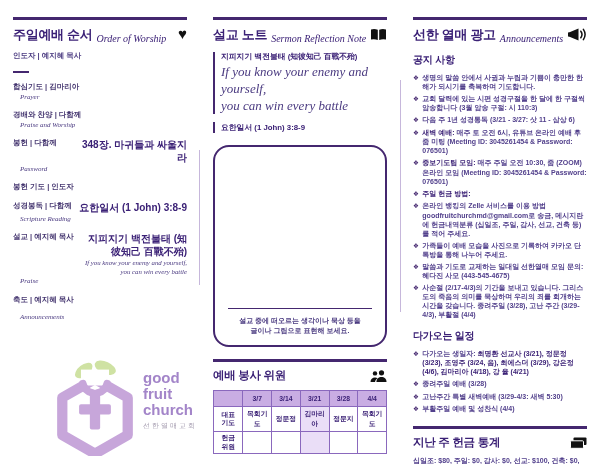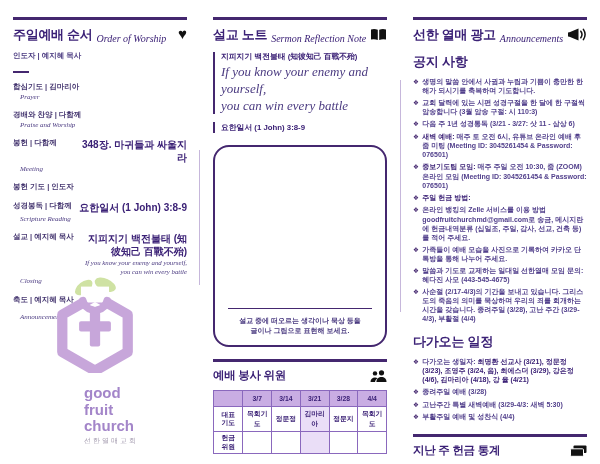--- a/index.html
+++ b/index.html
@@ -24,21 +24,21 @@
   .mini-rule{width:16px;height:2px;background:#44276f;margin:10px 0 9px;}
   .oitem{margin-bottom:8.5px;}
   .orow{display:flex;justify-content:space-between;align-items:flex-start;}
   .olabel{font-size:7.5px;font-weight:700;color:#44356f;white-space:nowrap;line-height:1.3;}
   .oval-wrap{max-width:62%;}
   .ovalue{font-size:10px;font-weight:700;color:#3b2176;text-align:right;line-height:1.3;}
   .ovalue-sub{font-family:"Liberation Serif","DejaVu Serif",serif;font-style:italic;font-size:6.8px;
               color:#4a3a80;text-align:right;white-space:pre-line;margin-top:1px;line-height:1.3;}
   .osub{font-family:"Liberation Serif","DejaVu Serif",serif;font-style:italic;font-size:7px;
         color:#4a3a80;margin:1px 0 0 7px;line-height:1.25;}
-  .logo{position:absolute;left:52px;bottom:18px;display:flex;align-items:flex-end;flex-direction:column;}
+  .logo{position:absolute;left:52px;bottom:8px;display:flex;align-items:flex-start;}
   .logo-text{margin-left:5px;padding-top:12px;}
   .logo-word{font-size:15px;font-weight:700;color:#a385c9;line-height:1.08;}
   .logo-kr{font-size:7px;color:#a79fb2;letter-spacing:2px;margin-top:2px;}
 
   
   .quote{border-left:2.5px solid #44276f;padding-left:6px;margin-top:8px;}
   .quote-kt{font-size:7.8px;font-weight:800;color:#3b2176;line-height:1.25;}
   .quote-en{font-family:"Liberation Serif","DejaVu Serif",serif;font-style:italic;font-size:13px;
             color:#4a3a80;white-space:pre-line;margin-top:2px;line-height:1.3;}
   .verse{border-left:2.5px solid #44276f;padding-left:6px;margin-top:8px;
@@ -54,21 +54,21 @@
   .vtable th,.vtable td{border:1px solid #8a68bd;font-size:6.8px;color:#3b2176;
                         text-align:center;padding:2px 1px;vertical-align:middle;}
   .vtable thead th{background:#c9ade3;font-weight:800;height:11px;}
   .vtable tbody th{font-weight:800;white-space:pre-line;line-height:1.25;}
   .vtable tbody td{height:17px;font-weight:600;}
   .vtable .hl{background:#eadef7;}
   .vtable .bold{font-weight:800;}
   .c0{width:17%;} .c1{width:16.6%;}
 
   
-  .sec-h{font-size:13px;font-weight:800;color:#3b2176;margin-top:9px;letter-spacing:-0.2px;}
+  .sec-h{font-size:10px;font-weight:800;color:#3b2176;margin-top:9px;letter-spacing:-0.2px;}
   .bullets{margin:6px 0 0;padding:0;list-style:none;}
   .bullet{display:flex;margin-bottom:3px;}
   .dia{font-size:6.5px;color:#44276f;margin-right:3.5px;line-height:1.5;flex:none;}
   .btext{font-size:7px;font-weight:600;color:#52408c;line-height:1.3;}
   .btext .b{font-weight:800;color:#3b2176;}
   .stats-line{font-size:7px;font-weight:600;color:#52408c;line-height:1.4;margin-top:6px;}
   svg{display:block;}
 </style>
 </head>
 <body>
@@ -103,21 +103,21 @@
       </div>
       <div class="osub">Praise and Worship</div>
     </div>
     <div class="oitem">
       <div class="orow">
         <div class="olabel">봉헌 | 다함께</div>
         <div class="oval-wrap">
             <div class="ovalue">348장. 마귀들과 싸울지라</div>
           </div>
       </div>
-      <div class="osub">Meeting</div>
+      <div class="osub">Password</div>
     </div>
     <div class="oitem">
       <div class="orow">
         <div class="olabel">봉헌 기도 | 인도자</div>
         <div class="oval-wrap">
             <div class="ovalue"></div>
           </div>
       </div>
     </div>
     <div class="oitem">
@@ -131,21 +131,21 @@
     </div>
     <div class="oitem">
       <div class="orow">
         <div class="olabel">설교 | 예지혜 목사</div>
         <div class="oval-wrap">
           <div class="ovalue">지피지기 백전불태 (知彼知己 百戰不殆)</div>
           <div class="ovalue-sub">If you know your enemy and yourself,
 you can win every battle</div>
         </div>
       </div>
-      <div class="osub">Closing</div>
+      <div class="osub">Praise</div>
     </div>
     <div class="oitem">
       <div class="orow">
         <div class="olabel">축도 | 예지혜 목사</div>
         <div class="oval-wrap">
             <div class="ovalue"></div>
           </div>
       </div>
     </div>
     <div class="oitem">

